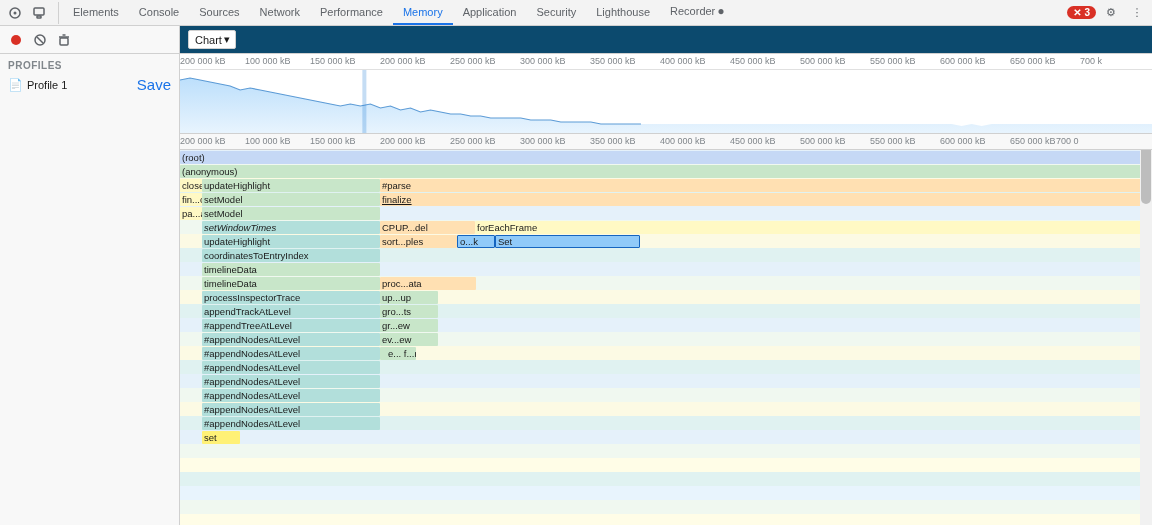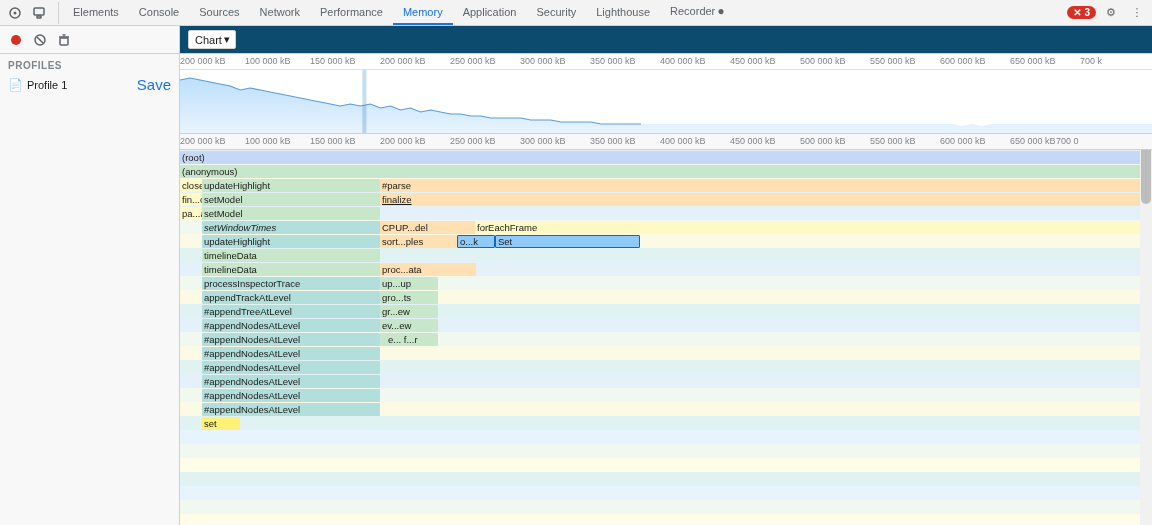--- a/index.html
+++ b/index.html
@@ -440,20 +440,23 @@
           <div class="flame-block" style="left:295px; width:675px; background:#fff9c4;">forEachFrame</div>
         </div>
 
         <div class="flame-row" style="height:14px; position:relative;">
           <div class="flame-block" style="left:22px; width:178px; background:#b2dfdb;">updateHighlight</div>
           <div class="flame-block" style="left:200px; width:77px; background:#ffe0b2;">sort...ples</div>
           <div class="flame-block color-selected" style="left:277px; width:38px; background:#90caf9; border:1px solid #1565c0;">o...k</div>
           <div class="flame-block color-selected" style="left:315px; width:145px; background:#90caf9; border:1px solid #1565c0;">Set</div>
         </div>
 
+        <div class="flame-row" style="height:14px; position:relative;">
+          <div class="flame-block" style="left:22px; width:178px; background:#b2dfdb;">coordinatesToEntryIndex</div>
+        </div>
 
         <div class="flame-row" style="height:14px; position:relative;">
           <div class="flame-block" style="left:22px; width:178px; background:#c8e6c9;">timelineData</div>
         </div>
 
         <div class="flame-row" style="height:14px; position:relative;">
           <div class="flame-block" style="left:22px; width:178px; background:#c8e6c9;">timelineData</div>
           <div class="flame-block" style="left:200px; width:96px; background:#ffe0b2;">proc...ata</div>
         </div>
 
@@ -472,21 +475,21 @@
           <div class="flame-block" style="left:200px; width:58px; background:#c8e6c9;">gr...ew</div>
         </div>
 
         <div class="flame-row" style="height:14px; position:relative;">
           <div class="flame-block" style="left:22px; width:178px; background:#b2dfdb;">#appendNodesAtLevel</div>
           <div class="flame-block" style="left:200px; width:58px; background:#c8e6c9;">ev...ew</div>
         </div>
 
         <div class="flame-row" style="height:14px; position:relative;">
           <div class="flame-block" style="left:22px; width:178px; background:#b2dfdb;">#appendNodesAtLevel</div>
-          <div class="flame-block" style="left:200px; width:58px; background:#c8e6c9;padding-left:8px;">e... f...r</div>
+          <div class="flame-block" style="left:200px; width:36px; background:#c8e6c9;padding-left:8px;">e... f...r</div>
         </div>
 
         <div class="flame-row" style="height:14px; position:relative;">
           <div class="flame-block" style="left:22px; width:178px; background:#b2dfdb;">#appendNodesAtLevel</div>
         </div>
 
         <div class="flame-row" style="height:14px; position:relative;">
           <div class="flame-block" style="left:22px; width:178px; background:#b2dfdb;">#appendNodesAtLevel</div>
         </div>
 

